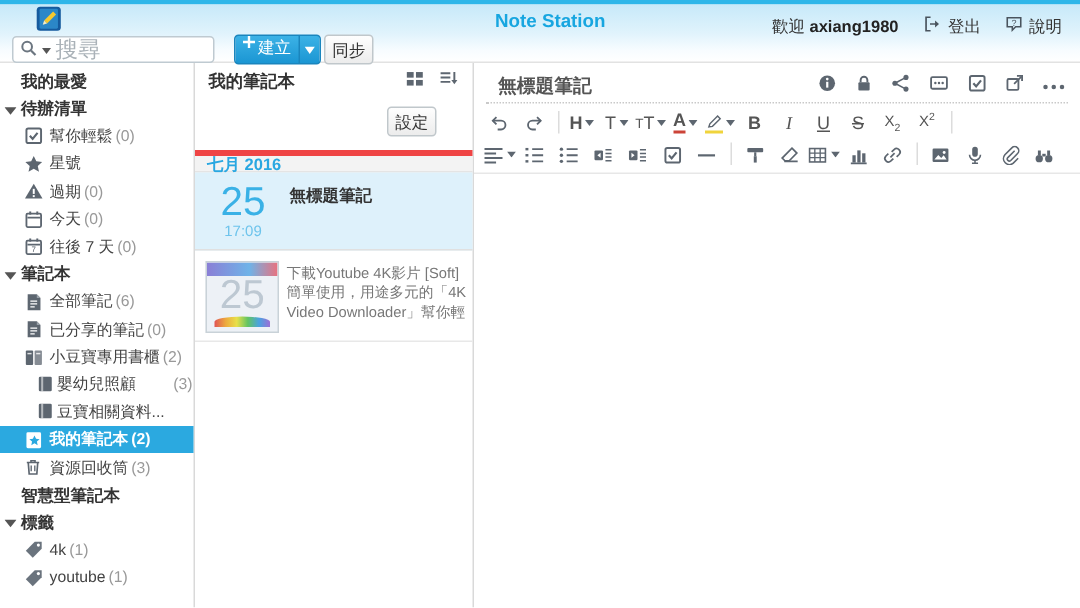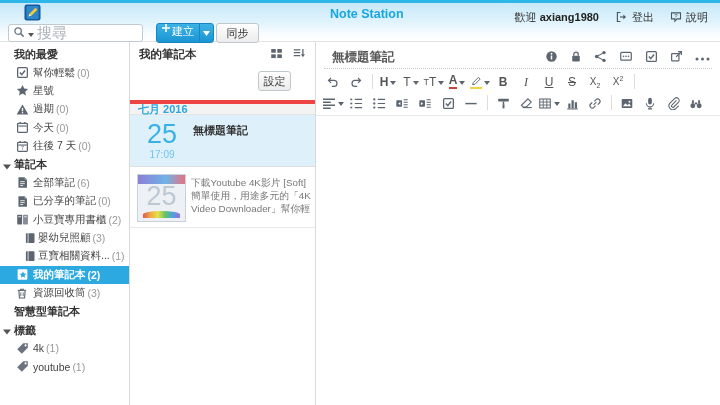--- a/index.html
+++ b/index.html
@@ -12,29 +12,29 @@
 .user-area { position:absolute; right:12px; top:7px; display:flex; align-items:center; gap:16px; color:#333; }
 .user-area .welcome b { color:#222; }
 .linkbtn { display:flex; align-items:center; gap:4px; color:#333; cursor:pointer; }
 .search { position:absolute; left:8px; top:21px; width:135px; height:18px; background:#fff; border:1px solid #bfcad1; border-radius:3px; display:flex; align-items:center; padding:0 4px; gap:3px; }
 .search .ph { color:#aab2b8; font-size:15px; }
 .btn-create { position:absolute; left:156px; top:20px; height:20px; display:flex; align-items:stretch; border:1px solid #1a85bd; border-radius:3px; overflow:hidden; background:linear-gradient(180deg,#3cb2e6,#1b96d3); color:#fff; }
 .btn-create .bc-main { display:flex; align-items:flex-start; padding:0 5px; gap:2px; font-size:11px; }
 .btn-create .bc-sep { width:1px; background:#1a85bd; }
 .btn-create .bc-caret { width:13px; display:flex; align-items:center; justify-content:center; }
 .btn-plain { position:absolute; top:20px; height:20px; border:1px solid #c0c7cb; border-radius:3px; background:linear-gradient(180deg,#fefefe,#ececec); color:#333; display:flex; align-items:center; justify-content:center; font-size:11px; }
-#btn-sync { left:216px; width:43px; }
+#btn-sync { left:216px; width:33px; }
 #btn-settings { left:258px; width:33px;margin-top:48px; }
 .content-root { position:absolute; top:42px; bottom:0; left:0; right:0; display:flex; }
 .sidebar { width:130px; border-right:1px solid #d9d9d9; padding-top:3px; flex:none; font-size:10.5px; }
 .srow { height:18.4px; display:flex; align-items:center; position:relative; padding-left:33px; color:#444; white-space:nowrap; overflow:hidden; }
 .srow.sec { padding-left:14px; font-weight:bold; color:#333; font-size:11px; }
 .srow .chev { position:absolute; left:3px; top:50%; margin-top:-4px; }
 .srow .sic { position:absolute; left:16px; top:50%; margin-top:-6.5px; width:14px; height:13px; }
-.srow.lvl2 { padding-left:38px; }
+.srow.lvl2 { padding-left:38px;gap:23px; }
 .srow.lvl2 .sic { left:24px; }
 .srow .cnt { color:#999; margin-left:2px; }
 .srow.sel { background:#2ba9e0; color:#fff; font-weight:bold; }
 .srow.sel .cnt { color:#fff; }
 .notelist { width:186px; border-right:1px solid #d9d9d9; flex:none; display:flex; flex-direction:column; }
 .nl-header { height:24px; display:flex; align-items:center; padding:0 9px; color:#333; font-weight:bold; font-size:11.5px; }
 .nl-hicons { margin-left:auto; display:flex; gap:9px; align-items:center; }
 .nl-group { height:15px; background:#f3f3f3; border-top:4px solid #ef4444; border-bottom:1px solid #e4e4e4; color:#29a7e1; font-weight:bold; display:flex; align-items:center; padding-left:8px;margin-top:34px; }
 .note1 { height:52px; background:#def1fb; display:flex; padding:5px 8px 5px 8px; border-bottom:1px solid #e0e0e0; }
 .datebox { width:48px; text-align:center; flex:none; }
@@ -129,20 +129,26 @@
   </div>
   <div class="btn-plain" id="btn-sync">同步</div>
   <div class="btn-plain" id="btn-settings">設定</div>
 </div>
 
 <div class="content-root">
   <aside class="sidebar" id="sidebar">
       <div class="srow sec">
         <span class="lbl">我的最愛</span>
       </div>
+      <div class="srow sec">
+        <span class="chev"><svg width="8" height="8" viewBox="0 0 8 8">
+            <path d="M0 1.5h8L4 6.5z" fill="#555"></path>
+          </svg></span>
+        <span class="lbl">待辦清單</span>
+      </div>
       <div class="srow lvl1">
         <span class="sic"><svg width="13" height="13" viewBox="0 0 16 16">
             <rect x="2" y="2" width="12" height="12" rx="1.5" fill="none" stroke="#5d6670" stroke-width="1.6"></rect>
             <path d="M4.8 8l2.3 2.6 4-5" fill="none" stroke="#5d6670" stroke-width="1.8"></path>
           </svg></span>
         <span class="lbl">幫你輕鬆</span>
         <span class="cnt">(0)</span>
       </div>
       <div class="srow lvl1">
         <span class="sic"><svg width="13" height="13" viewBox="0 0 16 16">

